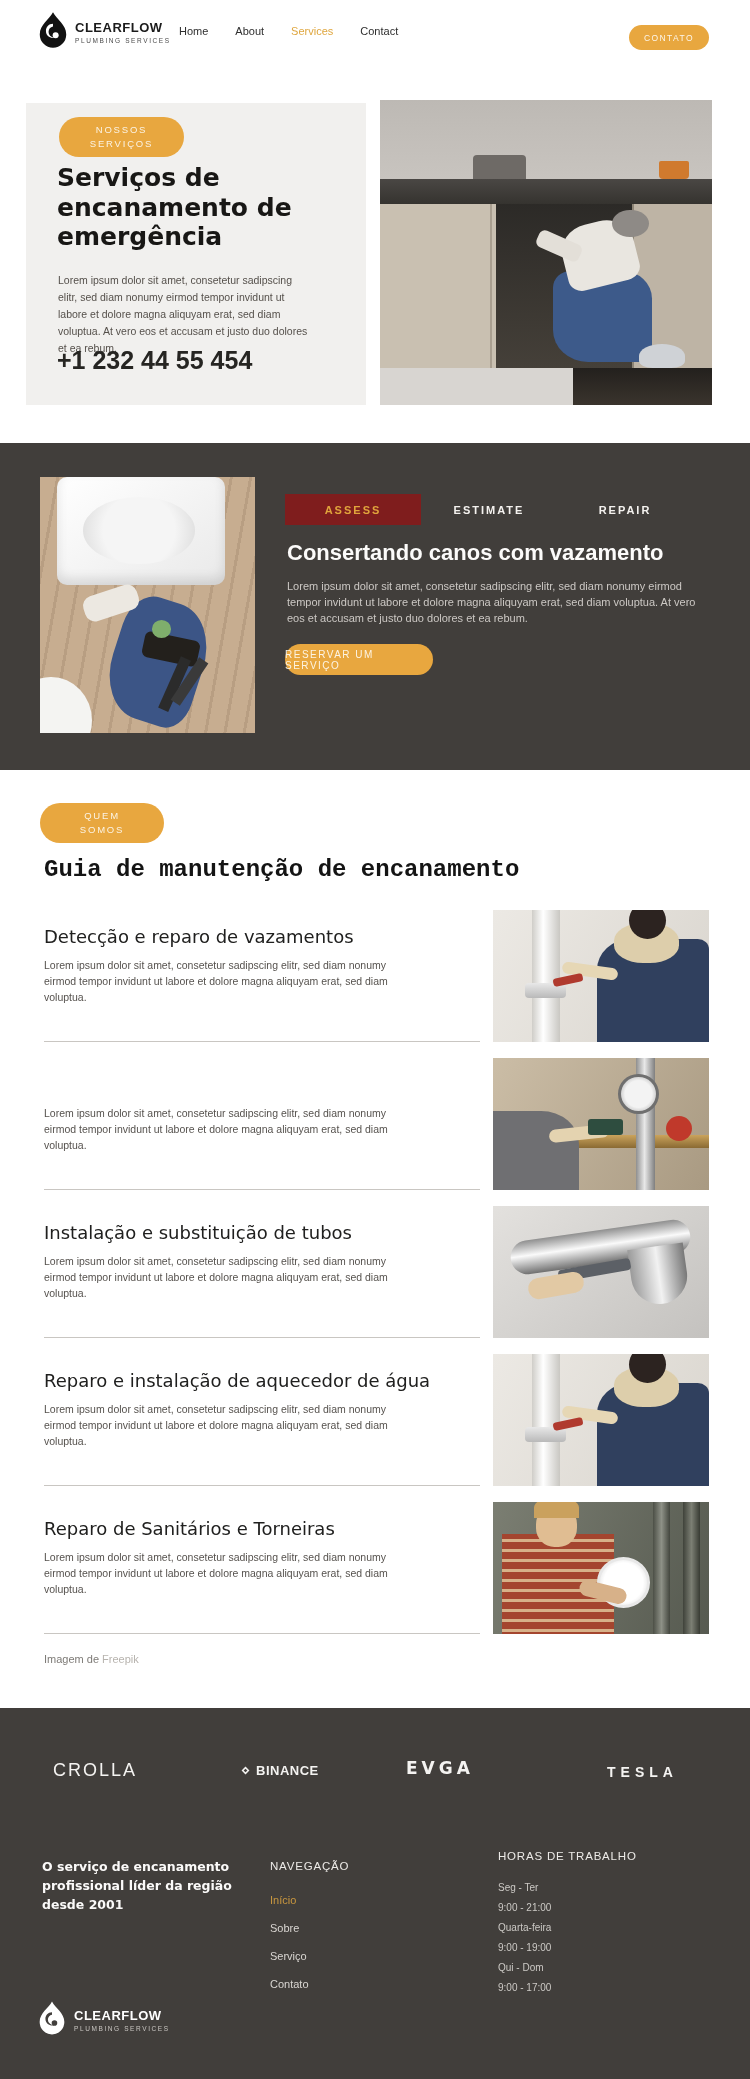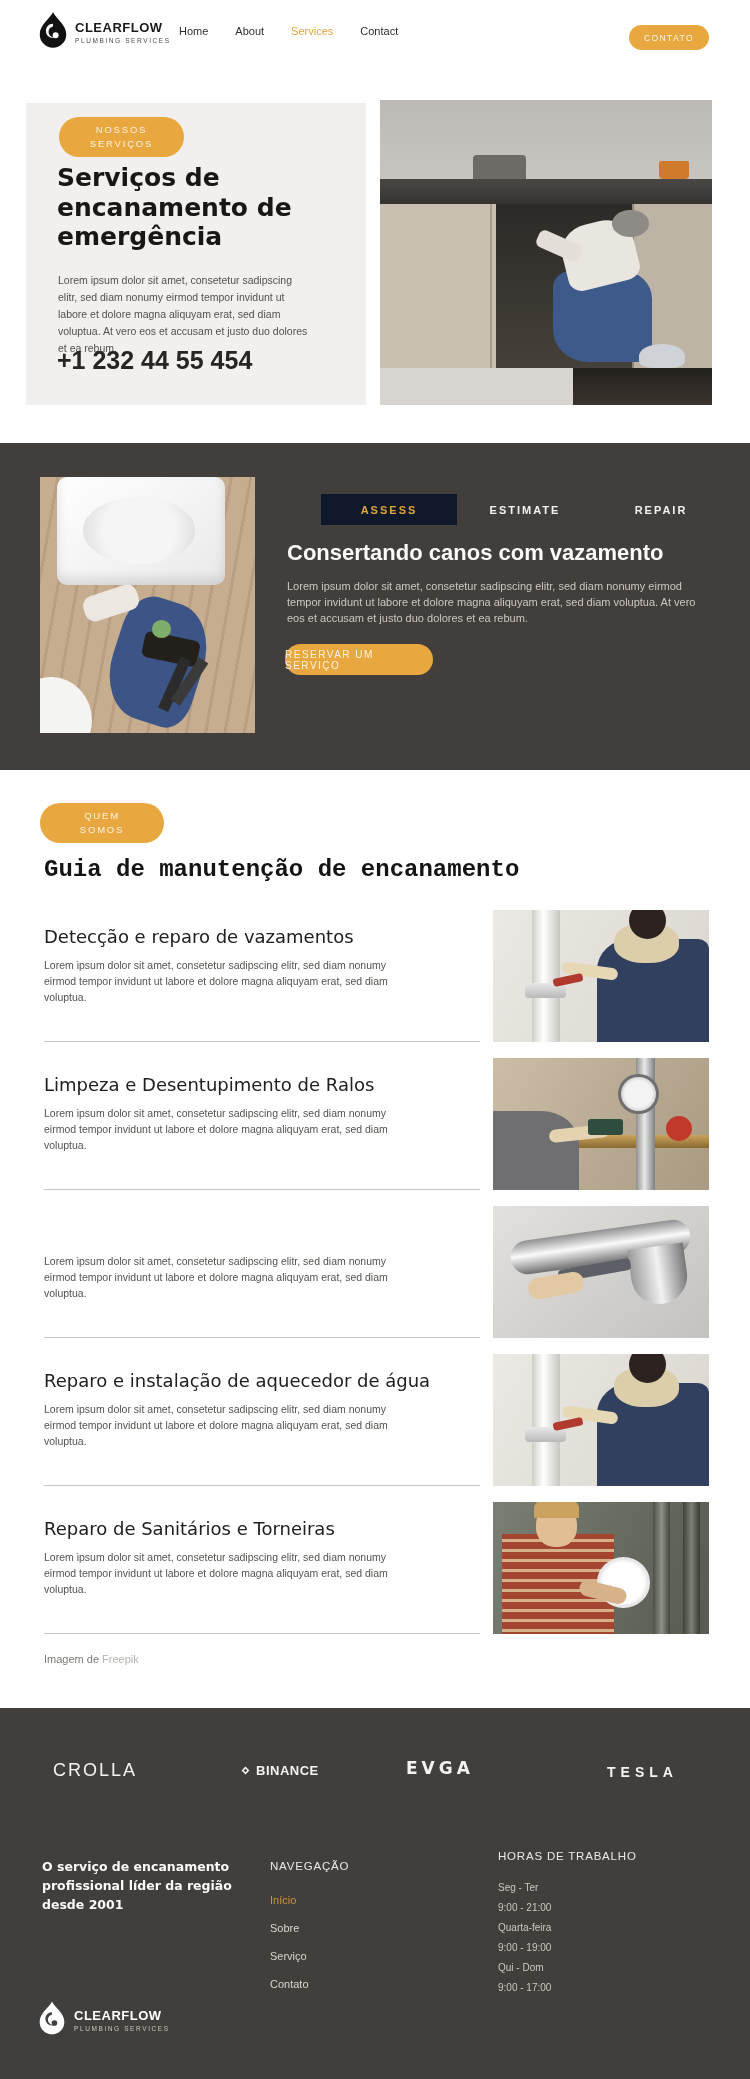--- a/index.html
+++ b/index.html
@@ -96,21 +96,21 @@
   .se-head{left:20%;top:2%;width:19%;height:32%;background:#e0bd92;border-radius:45%;}
   .se-hair{left:19%;top:-4%;width:21%;height:16%;background:#caa15e;border-radius:50% 50% 0 0;}
   .se-gauge{left:48%;top:42%;width:22%;height:34%;background:radial-gradient(circle,#ffffff 60%,#cfcfcf);border-radius:50%;border:3px solid #e8e8e8;}
   .se-arm{left:40%;top:62%;width:22%;height:12%;background:#d7b189;border-radius:8px;transform:rotate(14deg);}
 
   
   .dark-section{position:absolute;left:0;top:443px;width:750px;height:327px;background:#413e3b;}
   .tabs{position:absolute;left:285px;top:51px;display:flex;}
   .tab{width:136px;height:31px;display:flex;align-items:center;justify-content:center;
        font-size:11px;font-weight:bold;letter-spacing:2px;color:#f4f2ef;}
-  .tab.active{background:#0f172a;color:#e0a43c;margin-left:36px;}
+  .tab.active{background:#7f1d1d;color:#e0a43c;}
   .dark-title{position:absolute;left:287px;top:97px;font-size:22px;font-weight:bold;color:#fcfbfa;
               font-family:Liberation Sans, sans-serif;}
   .dark-body{position:absolute;left:287px;top:136px;width:424px;font-size:11px;line-height:1.45;color:#ccc8c4;}
   .reserve-btn{position:absolute;left:285px;top:201px;width:148px;height:31px;border-radius:16px;
                background:#e8a73f;color:#fdf4e3;font-size:10px;letter-spacing:1.5px;
                display:flex;align-items:center;justify-content:center;}
 
   
   .quem-badge{left:40px;top:803px;width:124px;height:40px;}
   .services-title{position:absolute;left:44px;top:856px;width:560px;font-size:24px;font-weight:bold;color:#141414;
@@ -234,34 +234,34 @@
     <div class="sa-bg"></div>
       <div class="sa-pipe"></div>
       <div class="sa-joint"></div>
     <div class="sa-body"></div>
       <div class="sa-shirt"></div>
       <div class="sa-head"></div>
     <div class="sa-arm"></div>
       <div class="sa-wrench"></div>
   </div>
 
-  <div class="svc-item-title" style="top:1074px;">Limpeza e Desentupimento de Ralos</div>
   <div class="svc-item-body" style="top:1106px;">Lorem ipsum dolor sit amet, consetetur sadipscing elitr, sed diam nonumy eirmod tempor invidunt ut labore et dolore magna aliquyam erat, sed diam voluptua.</div>
   <div class="svc-divider" style="top:1189px;"></div>
   <div class="photo svc-photo" style="top:1058px;">
     <div class="sb-bg"></div>
       <div class="sb-pipeh"></div>
       <div class="sb-pipev"></div>
     <div class="sb-gauge"></div>
       <div class="sb-valve"></div>
       <div class="sb-body"></div>
     <div class="sb-arm"></div>
       <div class="sb-drill"></div>
   </div>
 
+  <div class="svc-item-title" style="top:1222px;">Instalação e substituição de tubos</div>
   <div class="svc-item-body" style="top:1254px;">Lorem ipsum dolor sit amet, consetetur sadipscing elitr, sed diam nonumy eirmod tempor invidunt ut labore et dolore magna aliquyam erat, sed diam voluptua.</div>
   <div class="svc-divider" style="top:1337px;"></div>
   <div class="photo svc-photo" style="top:1206px;">
     <div class="sc-bg"></div>
       <div class="sc-tube"></div>
       <div class="sc-bend"></div>
     <div class="sc-wrench"></div>
       <div class="sc-hand"></div>
   </div>
 

